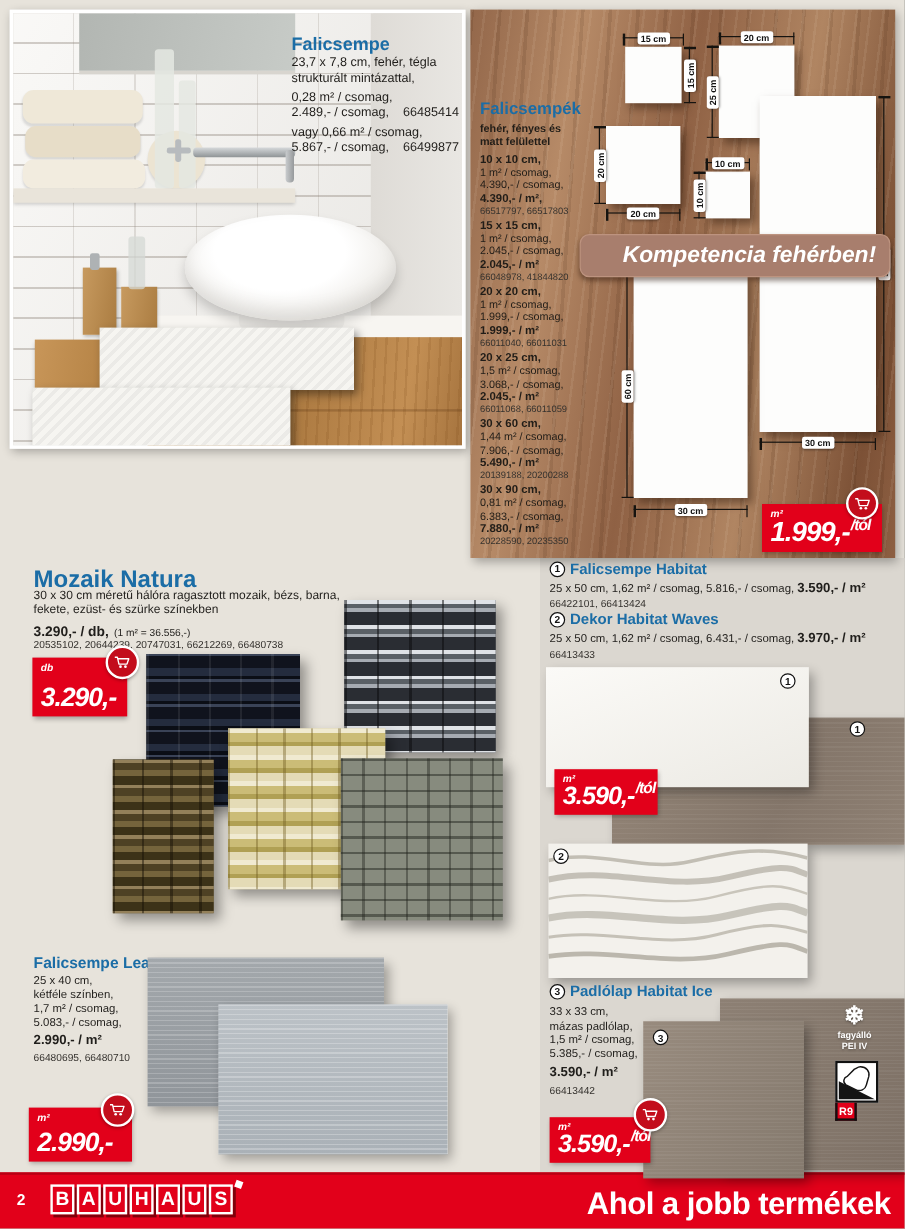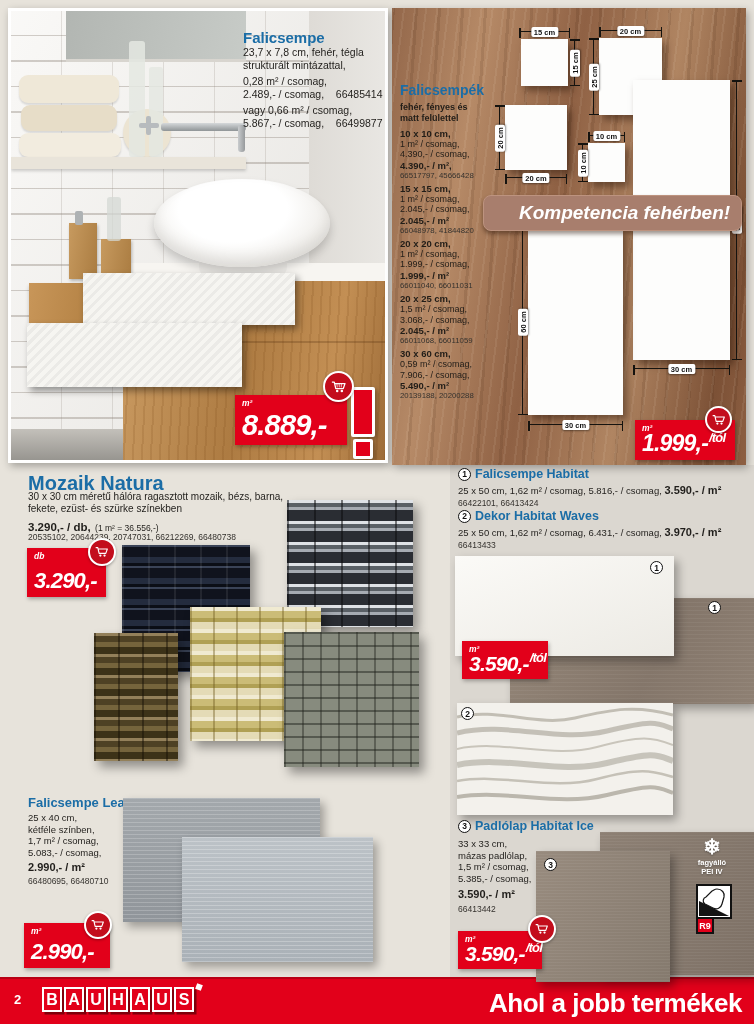--- a/index.html
+++ b/index.html
@@ -2,21 +2,21 @@
 <html><head>
 <meta charset="utf-8">
 <style>
   html,body{margin:0;padding:0;background:#8b8b86;}
   .page{position:relative;width:754px;height:1024px;overflow:hidden;background:#e7e3db;
         font-family:"Liberation Sans", sans-serif;color:#201e1b;}
   .abs{position:absolute;}
   .blue{color:#1b6da6;font-weight:700;}
   .pre{white-space:pre-wrap;}
   
-  .photo-panel{left:8px;top:8px;width:380px;height:455px;background:#dcd9d4;border:3px solid #fff;
+  .photo-panel{left:8px;top:8px;width:380px;height:366px;background:#dcd9d4;border:3px solid #fff;
                box-shadow:2px 3px 8px rgba(0,0,0,.3);overflow:hidden;box-sizing:border-box;}
   .wood-panel{left:392px;top:8px;width:354px;height:457px;overflow:hidden;
       box-shadow:2px 3px 8px rgba(0,0,0,.3);
       background-image:
         repeating-linear-gradient(97deg, rgba(255,240,220,.08) 0 2px, transparent 2px 11px),
         repeating-linear-gradient(94deg, rgba(60,30,10,.12) 0 3px, transparent 3px 23px),
         linear-gradient(100deg,#93674a,#b68a67 22%,#8f6144 45%,#b08562 68%,#7c5136 90%,#8d5f42);}
   .rightcol-bg{left:450px;top:465px;width:304px;height:513px;background:#dbd7d0;}
   
   .wall{left:0;top:0;width:300px;height:455px;background-color:#f3f1ed;
@@ -209,21 +209,21 @@
     <div class="abs wp-sub" style="left:8px;top:94px;">
       <div>fehér, fényes és</div>
       <div>matt felülettel</div>
     </div>
     <div class="abs" style="left:8px;top:120px;width:95px;">
       <div class="sp">
         <div class="sz">10 x 10 cm,</div>
         <div class="ln">1 m² / csomag,</div>
         <div class="ln">4.390,- / csomag,</div>
         <div class="bd">4.390,- / m²,</div>
-        <div class="art">66517797, 45666428</div>
+        <div class="art">66517797, 66517803</div>
       </div>
       <div class="sp">
         <div class="sz">15 x 15 cm,</div>
         <div class="ln">1 m² / csomag,</div>
         <div class="ln">2.045,- / csomag,</div>
         <div class="bd">2.045,- / m²</div>
         <div class="art">66048978, 41844820</div>
       </div>
       <div class="sp">
         <div class="sz">20 x 20 cm,</div>
@@ -234,24 +234,31 @@
       </div>
       <div class="sp">
         <div class="sz">20 x 25 cm,</div>
         <div class="ln">1,5 m² / csomag,</div>
         <div class="ln">3.068,- / csomag,</div>
         <div class="bd">2.045,- / m²</div>
         <div class="art">66011068, 66011059</div>
       </div>
       <div class="sp">
         <div class="sz">30 x 60 cm,</div>
-        <div class="ln">0,59 m² / csomag,</div>
+        <div class="ln">1,44 m² / csomag,</div>
         <div class="ln">7.906,- / csomag,</div>
         <div class="bd">5.490,- / m²</div>
         <div class="art">20139188, 20200288</div>
+      </div>
+      <div class="sp">
+        <div class="sz">30 x 90 cm,</div>
+        <div class="ln">0,81 m² / csomag,</div>
+        <div class="ln">6.383,- / csomag,</div>
+        <div class="bd">7.880,- / m²</div>
+        <div class="art">20228590, 20235350</div>
       </div>
     </div>
 
     <div class="abs tilebox" style="left:129px;top:31px;width:47px;height:47px;"></div>
     <div class="abs dim-h" style="left:127px;top:23px;width:51px;">
       <span class="dim-label">15 cm</span>
       </div>
     <div class="abs dim-v" style="left:182px;top:31px;height:47px;">
       <span class="dim-label">15 cm</span>
       </div>

